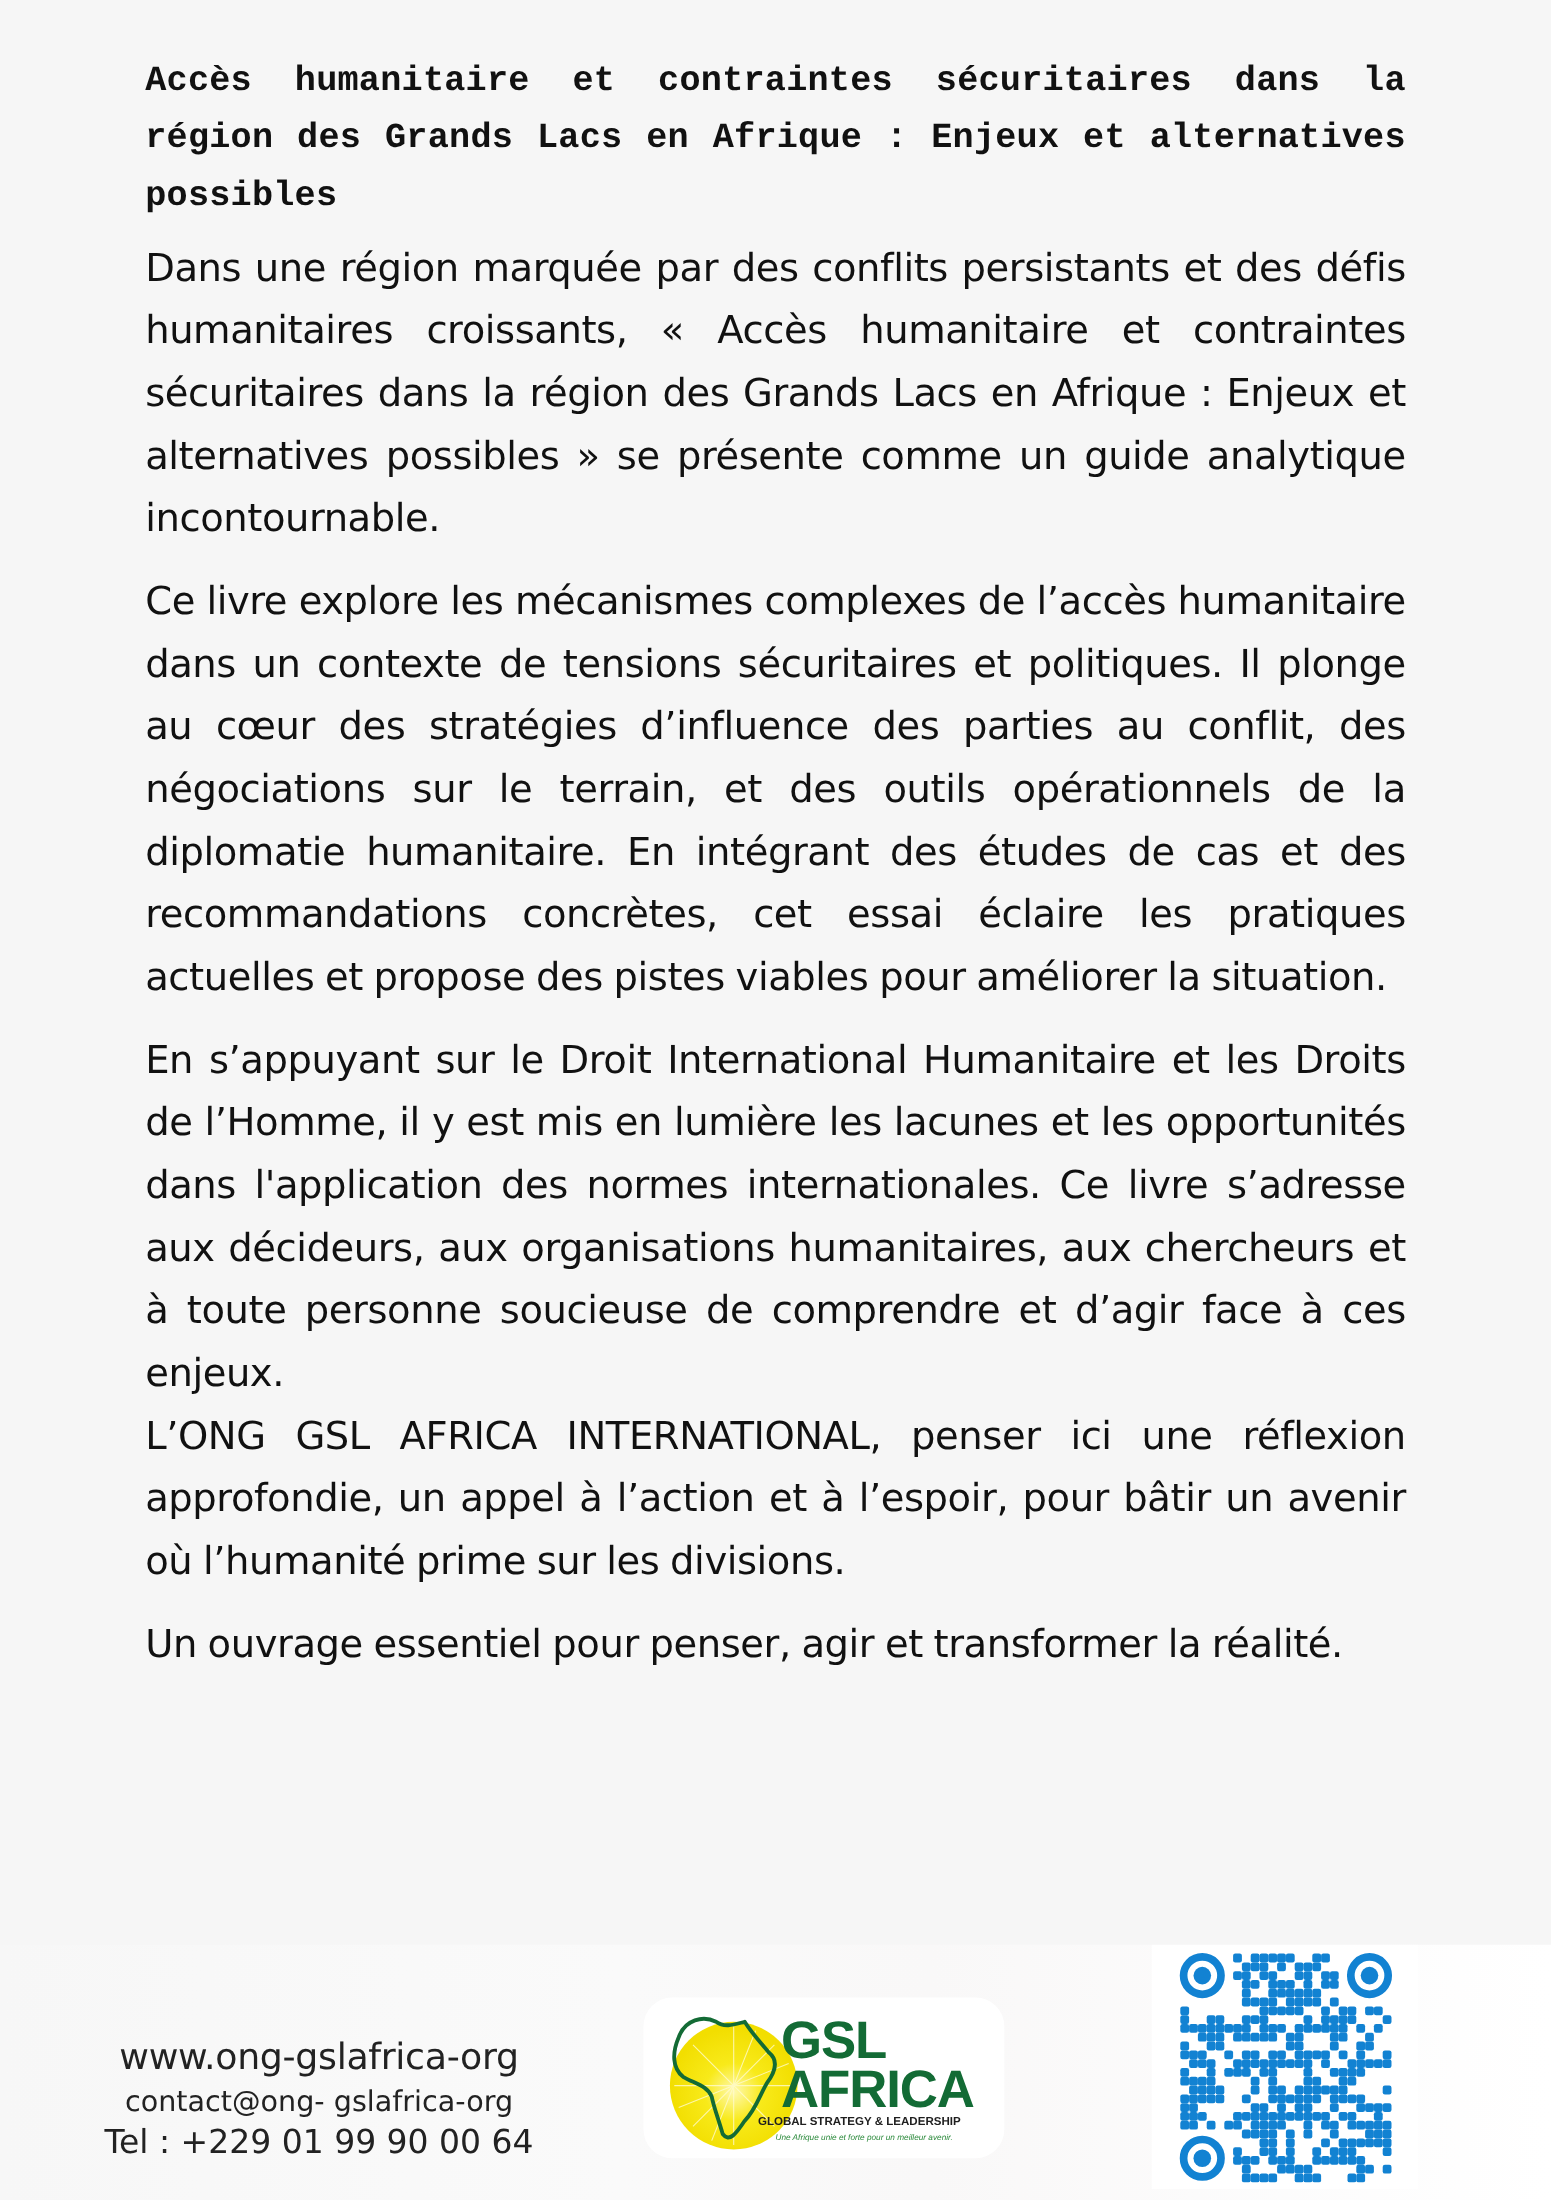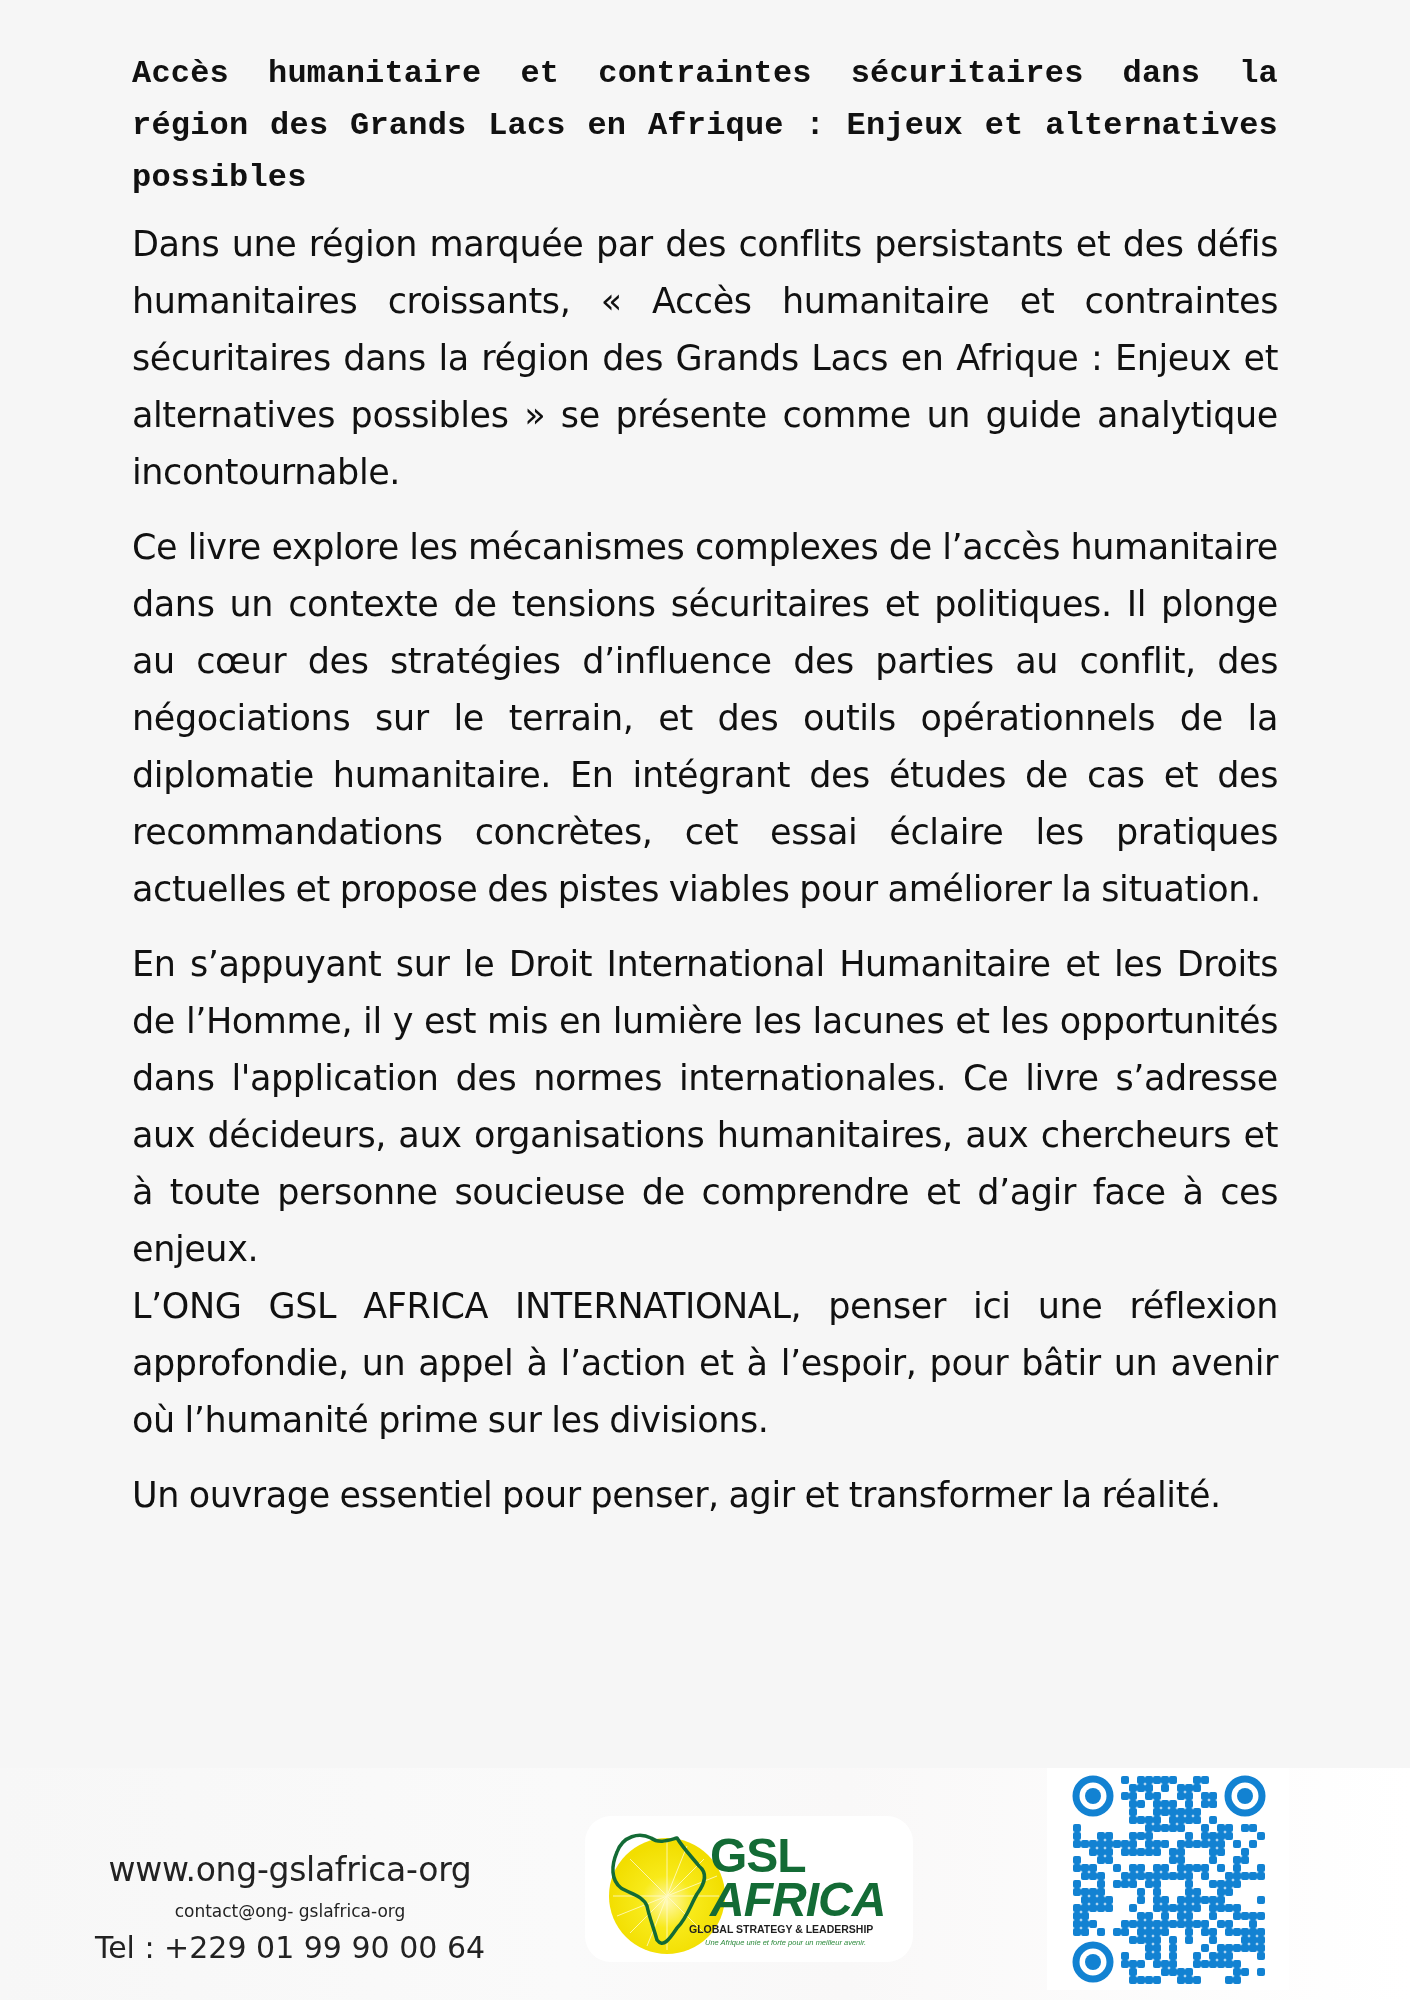--- a/index.html
+++ b/index.html
@@ -25,36 +25,36 @@
     .para.tight { margin-bottom: 0; }
     .footer {
       position: absolute; left: 0; top: 1768px; width: 1410px; height: 232px;
       background: linear-gradient(90deg, #f7f7f7 0%, #fafafa 40%, #f9f8f8 60%, #ffffff 100%);
     }
     .contact {
       position: absolute; left: 80px; top: 80px; width: 420px; text-align: center;
       font-family: "DejaVu Sans", sans-serif; color: #222;
     }
     .contact .web { font-size: 33px; line-height: 44px; letter-spacing: -0.3px; }
-    .contact .mail { font-size: 17px; line-height: 38px; text-align: center; }
+    .contact .mail { font-size: 26px; line-height: 38px; text-align: center; }
     .contact .tel { font-size: 30px; line-height: 36px; }
     .logo {
       position: absolute; left: 585px; top: 48px; width: 328px; height: 146px;
       background: #ffffff; border-radius: 26px;
     }
     .logo svg { position: absolute; left: 14px; top: 6px; }
     .logo .gsl {
       position: absolute; left: 125px; top: 18px;
       font-family: "Liberation Sans", sans-serif; font-weight: bold;
       color: #136b35; font-size: 48px; line-height: 44px; letter-spacing: -1px;
     }
     .logo .africa {
       position: absolute; left: 125px; top: 62px;
       font-family: "Liberation Sans", sans-serif; font-weight: bold;
-      color: #136b35; font-size: 48px; line-height: 44px; letter-spacing: -1px; font-style: italic;
+      color: #136b35; font-size: 48px; line-height: 44px; letter-spacing: -1px;
     }
     .logo .tag {
       position: absolute; left: 104px; top: 107px;
       font-family: "Liberation Sans", sans-serif; font-weight: bold;
       color: #1f1f1f; font-size: 10.5px; letter-spacing: 0px;
     }
     .logo .slogan {
       position: absolute; left: 120px; top: 122px;
       font-family: "Liberation Sans", sans-serif; font-style: italic;
       color: #2c8a3c; font-size: 7.5px;

